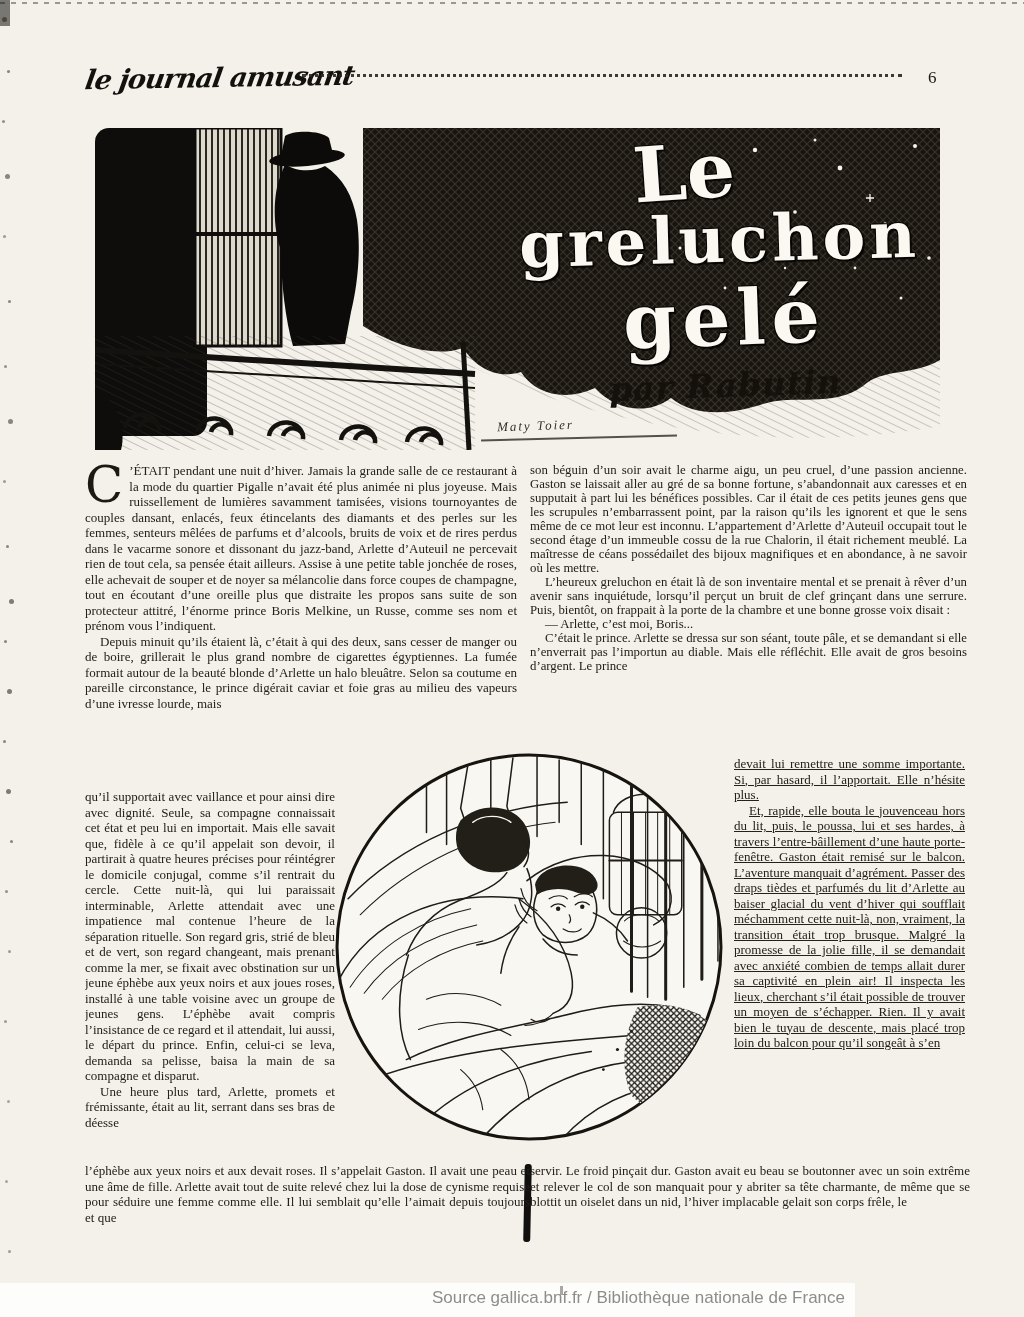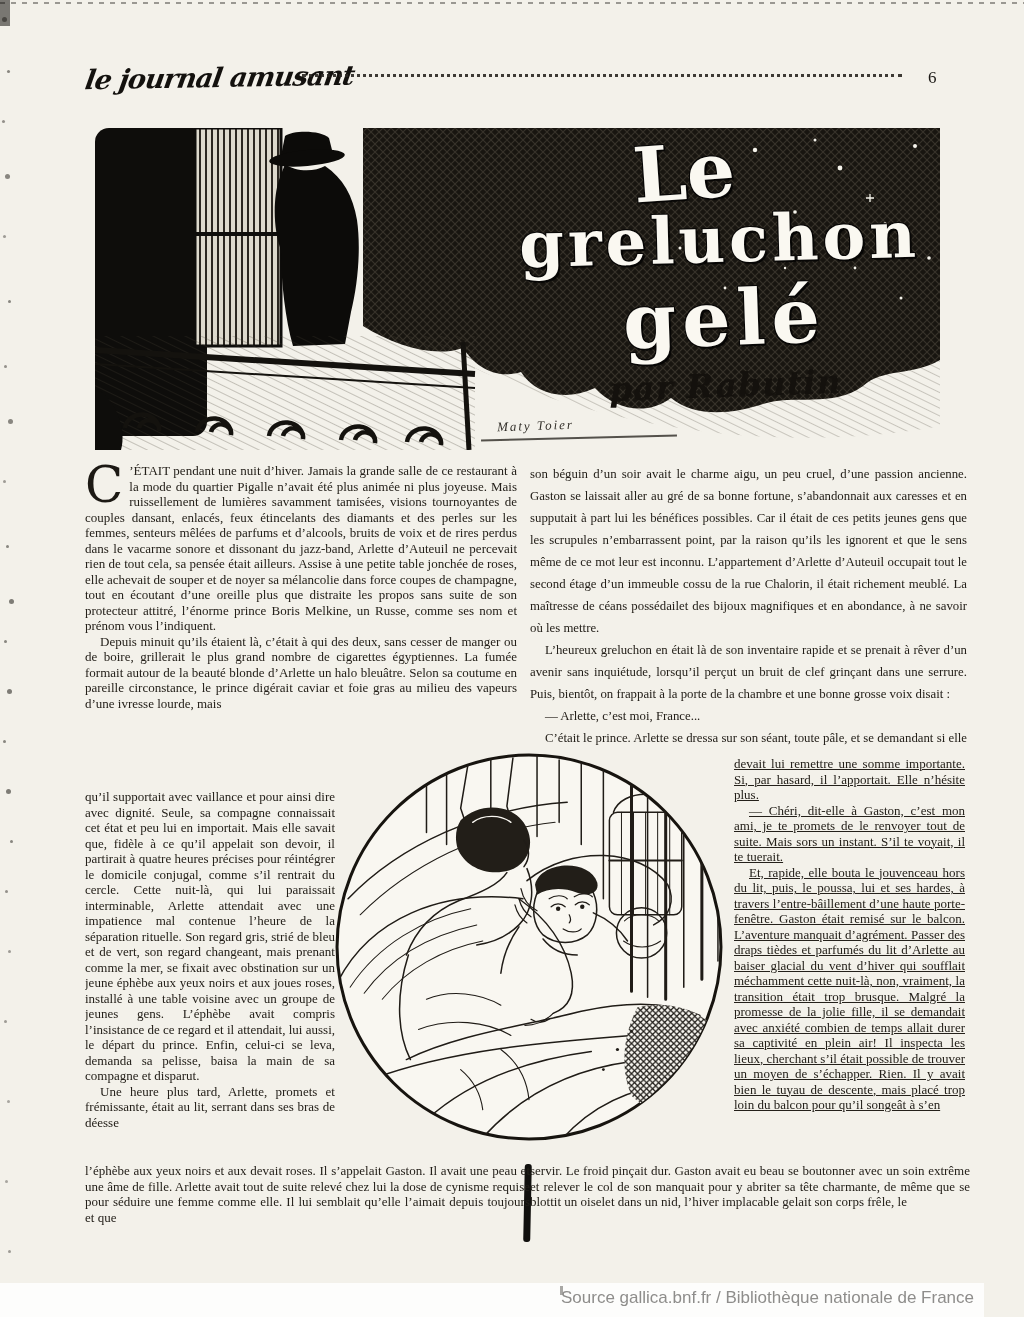--- a/index.html
+++ b/index.html
@@ -48,29 +48,29 @@
   
   .col{position:absolute;text-align:justify;font-size:13px;line-height:15.5px;overflow:hidden;
     color:#262farbe;color:#24201a;}
   .col p{margin:0;}
   .col p.ind{text-indent:15px;}
   .dropcap{float:left;font-family:"DejaVu Serif",serif;font-size:50px;line-height:41px;
     padding:2px 6px 0 0;color:#1c1914;}
   .c1-full{left:85px;top:463px;width:432px;height:286px;}
   .c1-nar{left:85px;top:751px;width:250px;height:410px;margin-top:38px;}
   .c1-bot{left:85px;top:1163px;width:445px;height:70px;}
-  .c2-full{left:530px;top:463px;width:437px;height:291px;font-size:12.8px;line-height:22px;}
+  .c2-full{left:530px;top:463px;width:437px;height:291px;font-size:12.8px;line-height:14px;}
   .c2-nar{left:734px;top:756px;width:231px;height:406px;text-decoration:underline;}
   .c2-bot{left:530px;top:1163px;width:440px;height:70px;}
 
   
   .inset{position:absolute;left:330px;top:748px;width:398px;height:398px;}
 
   
-  .footer{position:absolute;left:0;top:1283px;width:984px;height:34px;background:#fdfdfc;}
+  .footer{position:absolute;left:0;top:1283px;width:855px;height:34px;background:#fdfdfc;}
   .footer-text{position:absolute;right:10px;top:5px;font-family:"Liberation Sans",sans-serif;
     font-size:17px;color:#8e8d8b;}
   .footer-tick{position:absolute;left:560px;top:3px;width:3px;height:9px;background:#a9a8a5;}
 </style>
 </head>
 <body>
 
 <div class="topline"></div>
 <div class="speckles"></div>
 <div class="corner-chip"></div>
@@ -161,27 +161,26 @@
 <div class="col c1-nar">
   <p>qu’il supportait avec vaillance et pour ainsi dire avec dignité. Seule, sa compagne connaissait cet état et peu lui en importait. Mais elle savait que, fidèle à ce qu’il appelait son devoir, il partirait à quatre heures précises pour réintégrer le domicile conjugal, comme s’il rentrait du cercle. Cette nuit-là, qui lui paraissait interminable, Arlette attendait avec une impatience mal contenue l’heure de la séparation rituelle. Son regard gris, strié de bleu et de vert, son regard changeant, mais prenant comme la mer, se fixait avec obstination sur un jeune éphèbe aux yeux noirs et aux joues roses, installé à une table voisine avec un groupe de jeunes gens. L’éphèbe avait compris l’insistance de ce regard et il attendait, lui aussi, le départ du prince. Enfin, celui-ci se leva, demanda sa pelisse, baisa la main de sa compagne et disparut.</p>
   <p class="ind">Une heure plus tard, Arlette, promets et frémissante, était au lit, serrant dans ses bras de déesse</p>
 </div>
 <div class="col c1-bot">
   <p>l’éphèbe aux yeux noirs et aux devait roses. Il s’appelait Gaston. Il avait une peau et une âme de fille. Arlette avait tout de suite relevé chez lui la dose de cynisme requise pour séduire une femme comme elle. Il lui semblait qu’elle l’aimait depuis toujours et que</p>
 </div>
 
 <div class="col c2-full">
   <p>son béguin d’un soir avait le charme aigu, un peu cruel, d’une passion ancienne. Gaston se laissait aller au gré de sa bonne fortune, s’abandonnait aux caresses et en supputait à part lui les bénéfices possibles. Car il était de ces petits jeunes gens que les scrupules n’embarrassent point, par la raison qu’ils les ignorent et que le sens même de ce mot leur est inconnu. L’appartement d’Arlette d’Auteuil occupait tout le second étage d’un immeuble cossu de la rue Chalorin, il était richement meublé. La maîtresse de céans possédailet des bijoux magnifiques et en abondance, à ne savoir où les mettre.</p>
-  <p class="ind">L’heureux greluchon en était là de son inventaire rapide et se prenait à rêver d’un avenir sans inquiétude, lorsqu’il perçut un bruit de clef grinçant dans une serrure. Puis, bientôt, on frappait à la porte de la chambre et une bonne grosse voix disait :</p>
-  <p class="ind">— Arlette, c’est moi, France...</p>
+  <p class="ind">L’heureux greluchon en était là de son inventaire mental et se prenait à rêver d’un avenir sans inquiétude, lorsqu’il perçut un bruit de clef grinçant dans une serrure. Puis, bientôt, on frappait à la porte de la chambre et une bonne grosse voix disait :</p>
+  <p class="ind">— Arlette, c’est moi, Boris...</p>
   <p class="ind">C’était le prince. Arlette se dressa sur son séant, toute pâle, et se demandant si elle n’enverrait pas l’importun au diable. Mais elle réfléchit. Elle avait de gros besoins d’argent. Le prince</p>
 </div>
 <div class="col c2-nar">
   <p>devait lui remettre une somme importante. Si, par hasard, il l’apportait. Elle n’hésite plus.</p>
-  <p class="ind">— Chéri, dit-elle à Gaston, c’est mon ami, je te promets de le renvoyer tout de suite. Mais sors un instant. S’il te voyait, il te tuerait.</p>
   <p class="ind">Et, rapide, elle bouta le jouvenceau hors du lit, puis, le poussa, lui et ses hardes, à travers l’entre-bâillement d’une haute porte-fenêtre. Gaston était remisé sur le balcon. L’aventure manquait d’agrément. Passer des draps tièdes et parfumés du lit d’Arlette au baiser glacial du vent d’hiver qui soufflait méchamment cette nuit-là, non, vraiment, la transition était trop brusque. Malgré la promesse de la jolie fille, il se demandait avec anxiété combien de temps allait durer sa captivité en plein air! Il inspecta les lieux, cherchant s’il était possible de trouver un moyen de s’échapper. Rien. Il y avait bien le tuyau de descente, mais placé trop loin du balcon pour qu’il songeât à s’en</p>
 </div>
 <div class="col c2-bot">
   <p>servir. Le froid pinçait dur. Gaston avait eu beau se boutonner avec un soin extrême et relever le col de son manquait pour y abriter sa tête charmante, de même que se blottit un oiselet dans un nid, l’hiver implacable gelait son corps frêle, le</p>
 </div>
 
 <svg class="inset" viewBox="0 0 396 396">
   <defs>
     <clipPath id="cc">
         <circle cx="198" cy="198" r="191"></circle>

